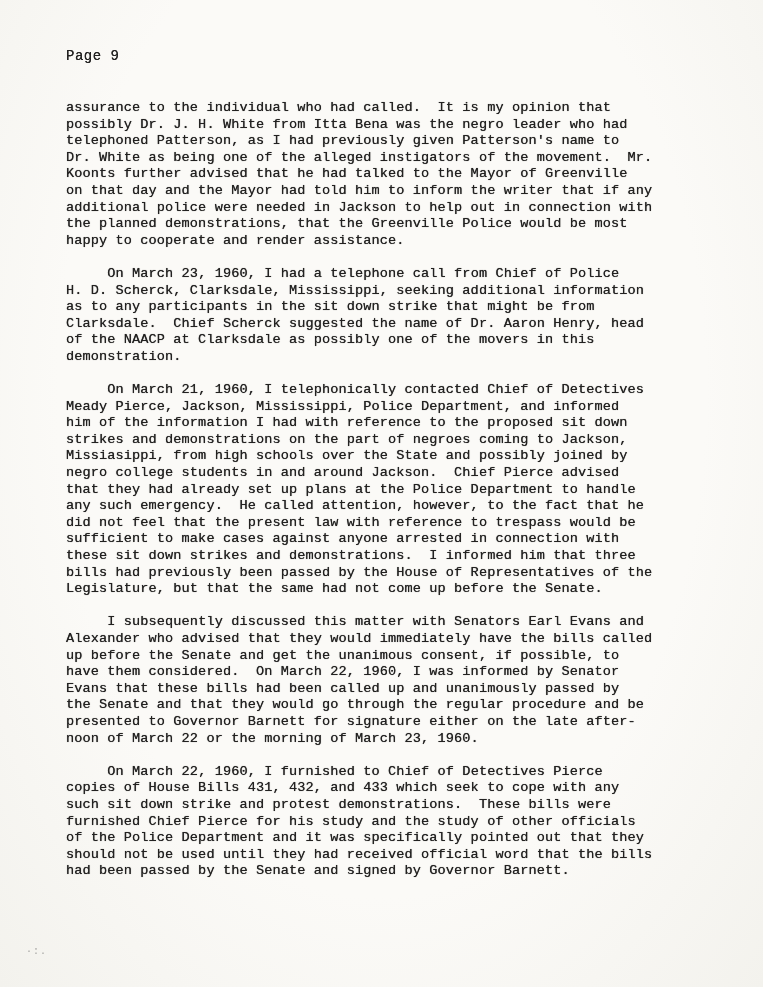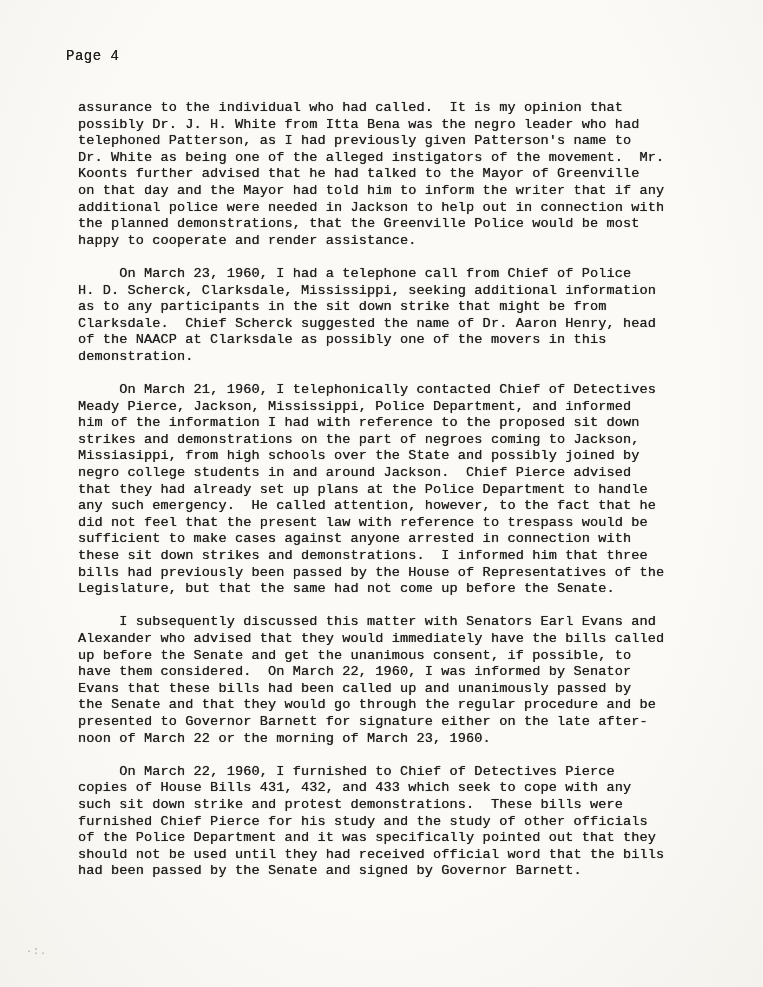--- a/index.html
+++ b/index.html
@@ -21,21 +21,21 @@
   .page-number {
     position: absolute;
     left: 66px;
     top: 48px;
     font-size: 14px;
     letter-spacing: 0.5px;
     text-shadow: 0 0 0.6px #333;
   }
   .doc-body {
     position: absolute;
-    left: 78px;
+    left: 66px;
     top: 100px;
     width: 640px;
     font-size: 13.6px;
     line-height: 16.6px;
     letter-spacing: 0.1px;
   }
   .paragraph {
     margin: 0 0 16.6px 0;
     white-space: pre-wrap;
     text-shadow: 0 0 0.7px rgba(20,20,20,0.85);
@@ -50,21 +50,21 @@
     font-size: 10px;
     color: rgba(60,60,60,0.45);
     letter-spacing: 1px;
   }
 </style>
 </head>
 <body>
 
 <div class="page">
 
-  <div class="page-number">Page 4</div>
+  <div class="page-number">Page 9</div>
 
   <div class="doc-body">
     <div class="paragraph">assurance to the individual who had called.  It is my opinion that
 possibly Dr. J. H. White from Itta Bena was the negro leader who had
 telephoned Patterson, as I had previously given Patterson's name to
 Dr. White as being one of the alleged instigators of the movement.  Mr.
 Koonts further advised that he had talked to the Mayor of Greenville
 on that day and the Mayor had told him to inform the writer that if any
 additional police were needed in Jackson to help out in connection with
 the planned demonstrations, that the Greenville Police would be most

